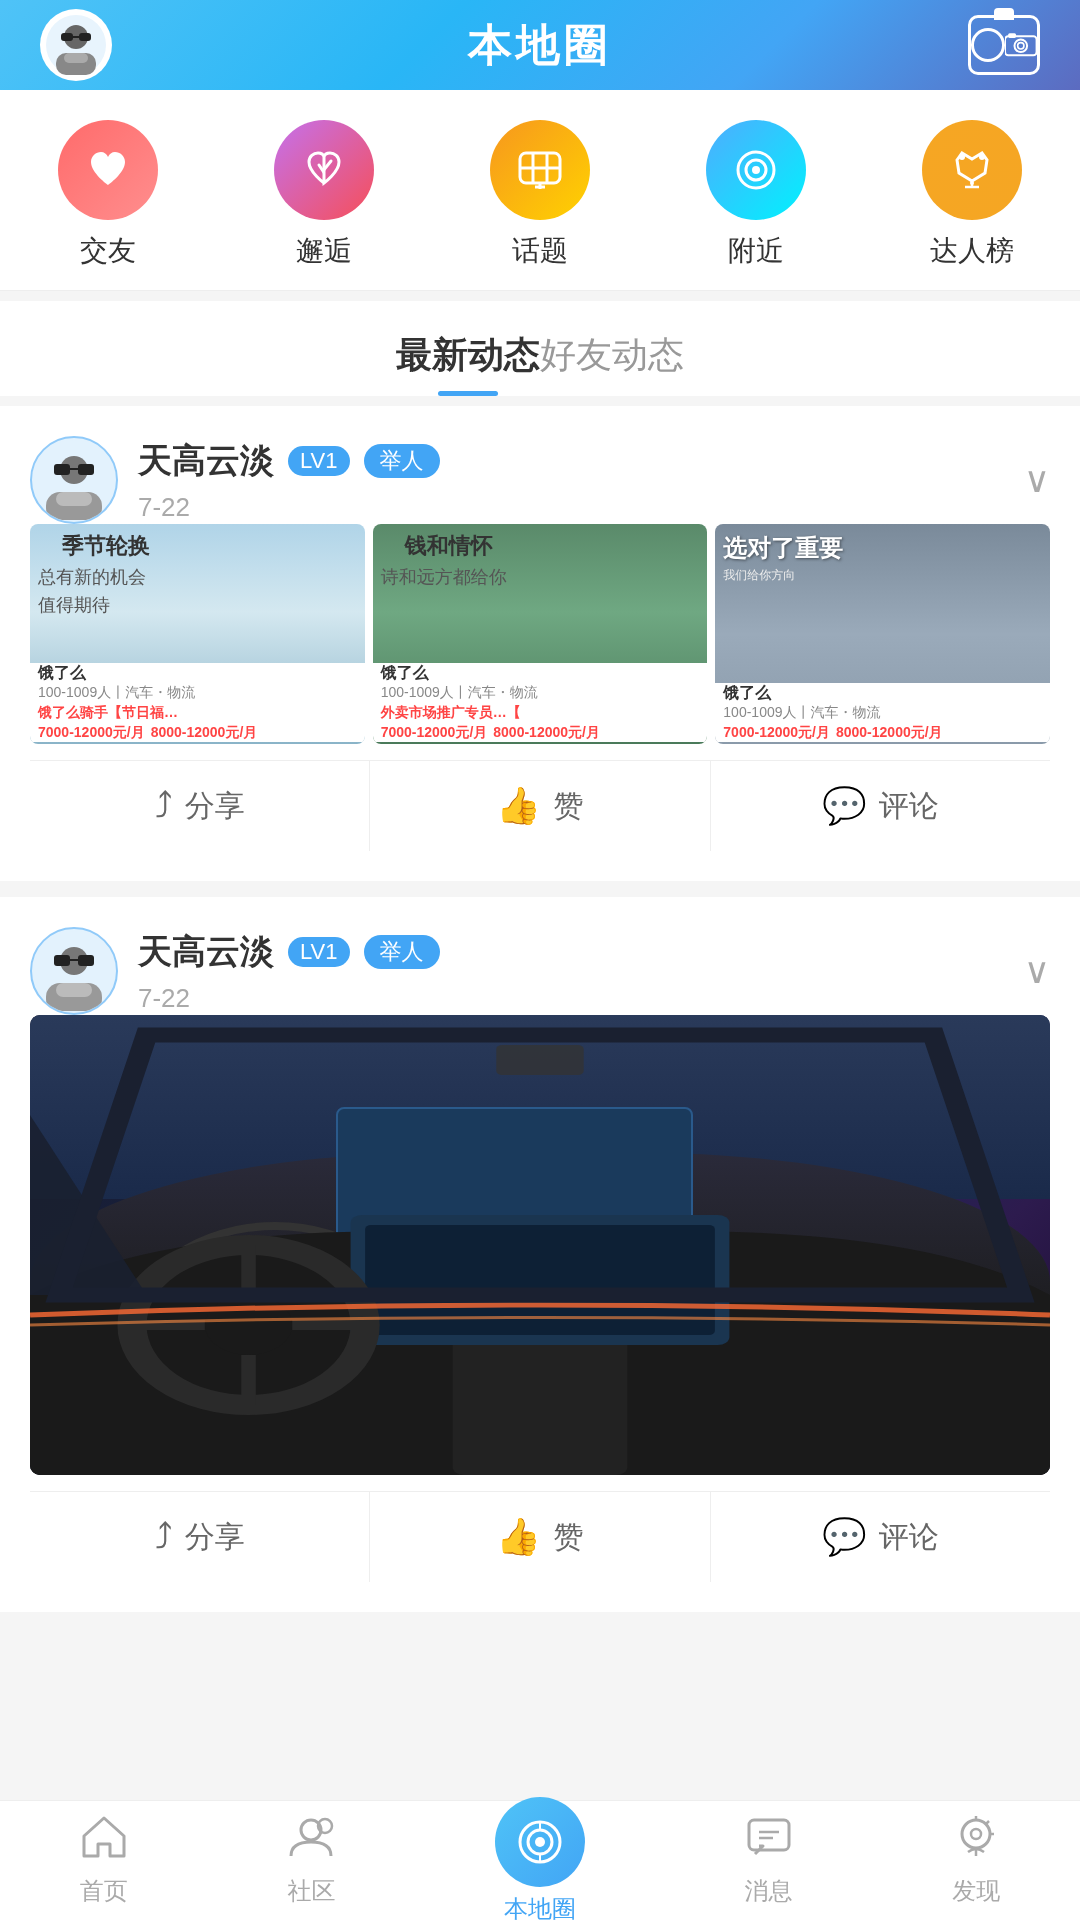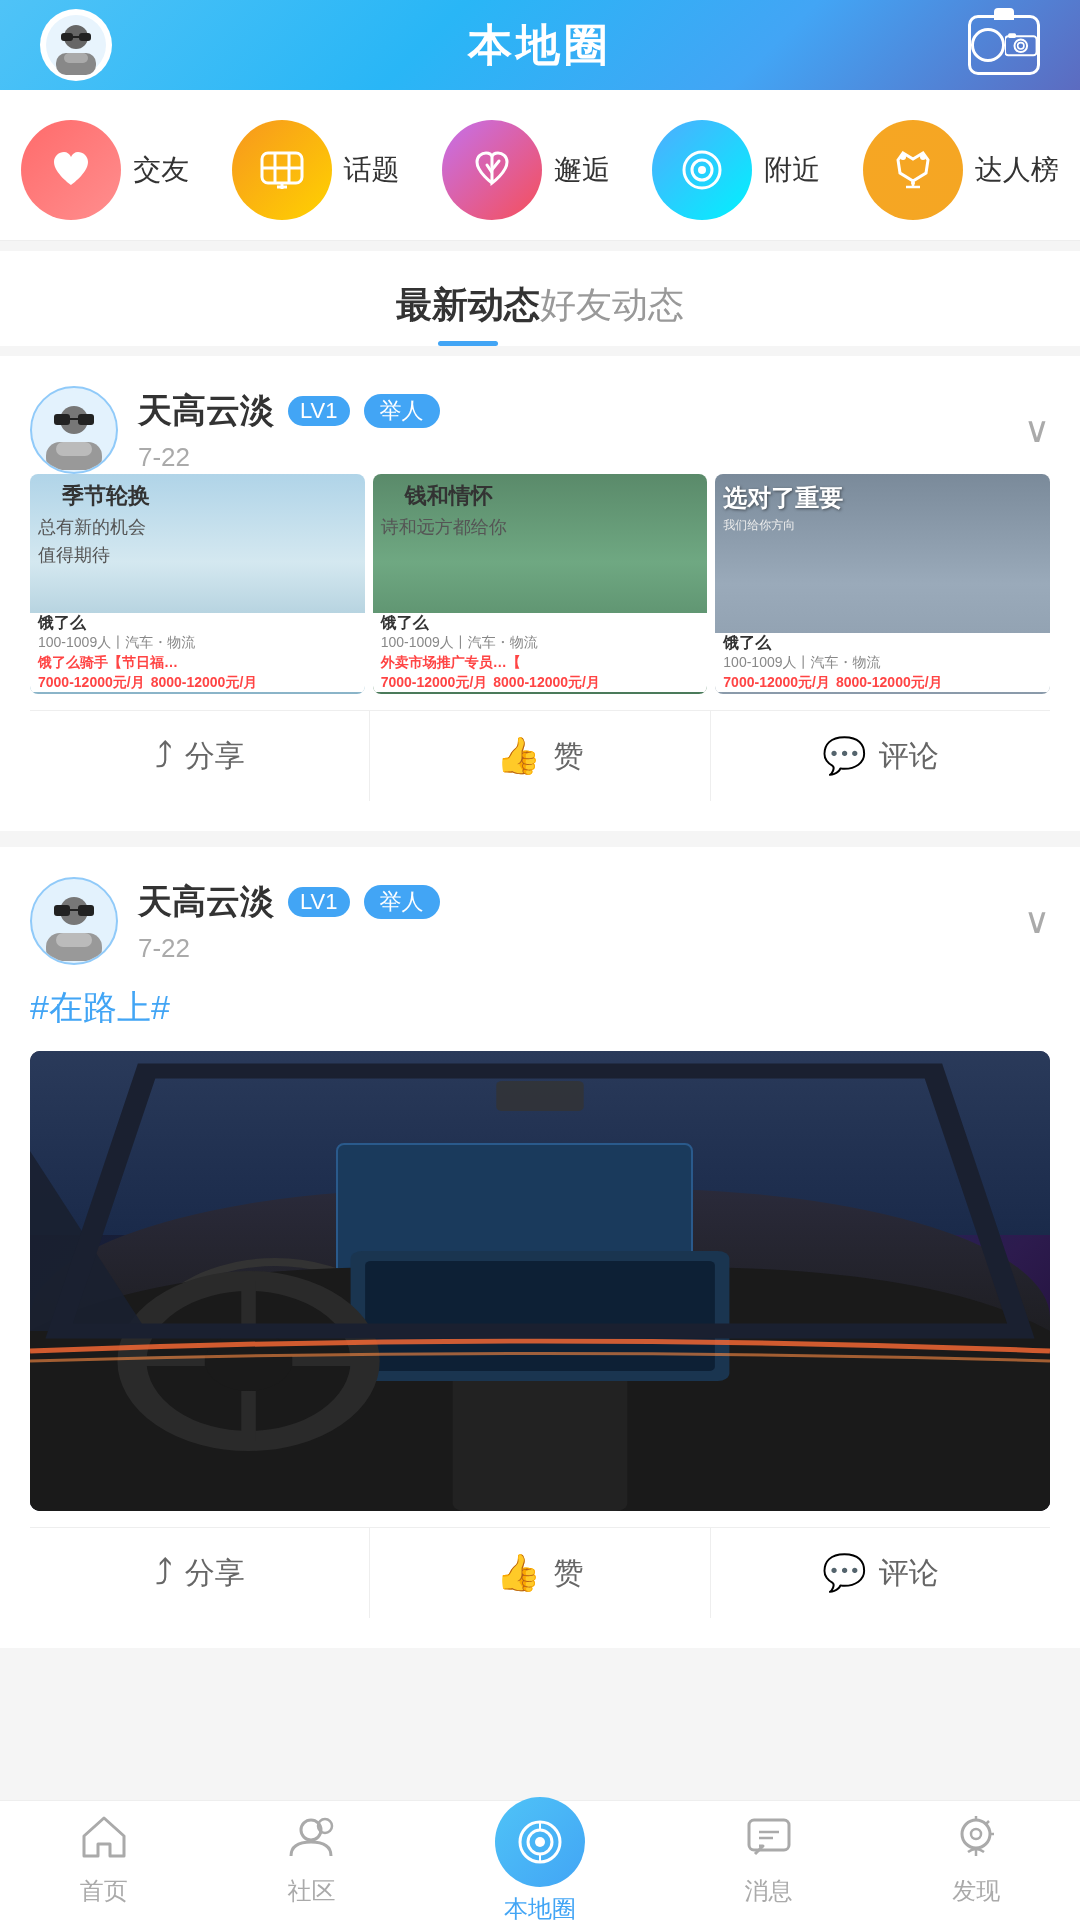--- a/index.html
+++ b/index.html
@@ -69,21 +69,21 @@
     
     .categories {
       background: white;
       padding: 30px 0 20px;
       display: flex;
       justify-content: space-around;
       border-bottom: 1px solid #eee;
     }
     .category-item {
       display: flex;
-      flex-direction: row;
+      flex-direction: column;
       align-items: center;
       gap: 12px;
       justify-content: center;
     }
     .cat-icon {
       width: 100px;
       height: 100px;
       border-radius: 50%;
       display: flex;
       align-items: center;
@@ -468,41 +468,41 @@
   <div class="category-item">
     <div class="cat-icon cat-icon-friendship">
       <svg width="50" height="50" viewBox="0 0 50 50">
         <path d="M25 40 C25 40 8 28 8 17 C8 11 13 7 18 7 C21 7 24 9 25 12 C26 9 29 7 32 7 C37 7 42 11 42 17 C42 28 25 40 25 40Z" fill="white"></path>
       </svg>
     </div>
     <span class="cat-label">交友</span>
   </div>
 
   <div class="category-item">
+    <div class="cat-icon cat-icon-encounter">
+      <svg width="50" height="50" viewBox="0 0 50 50">
+        <path d="M25 38 C25 38 10 27 10 17 C10 11.5 14.5 8 19 8 C22 8 24.5 9.5 25 12 M25 12 C25.5 9.5 28 8 31 8 C35.5 8 40 11.5 40 17 C40 27 25 38 25 38Z" fill="none" stroke="white" stroke-width="3"></path>
+        <polyline points="20,20 24,26 32,16" fill="none" stroke="white" stroke-width="3" stroke-linecap="round"></polyline>
+      </svg>
+    </div>
+    <span class="cat-label">邂逅</span>
+  </div>
+
+  <div class="category-item">
     <div class="cat-icon cat-icon-topic">
       <svg width="50" height="50" viewBox="0 0 50 50">
         <rect x="5" y="8" width="40" height="30" rx="6" fill="none" stroke="white" stroke-width="3"></rect>
         <line x1="18" y1="8" x2="18" y2="38" stroke="white" stroke-width="3"></line>
         <line x1="32" y1="8" x2="32" y2="38" stroke="white" stroke-width="3"></line>
         <line x1="5" y1="23" x2="45" y2="23" stroke="white" stroke-width="3"></line>
         <line x1="20" y1="42" x2="30" y2="42" stroke="white" stroke-width="3"></line>
         <line x1="25" y1="38" x2="25" y2="44" stroke="white" stroke-width="3"></line>
       </svg>
     </div>
     <span class="cat-label">话题</span>
-  </div>
-
-  <div class="category-item">
-    <div class="cat-icon cat-icon-encounter">
-      <svg width="50" height="50" viewBox="0 0 50 50">
-        <path d="M25 38 C25 38 10 27 10 17 C10 11.5 14.5 8 19 8 C22 8 24.5 9.5 25 12 M25 12 C25.5 9.5 28 8 31 8 C35.5 8 40 11.5 40 17 C40 27 25 38 25 38Z" fill="none" stroke="white" stroke-width="3"></path>
-        <polyline points="20,20 24,26 32,16" fill="none" stroke="white" stroke-width="3" stroke-linecap="round"></polyline>
-      </svg>
-    </div>
-    <span class="cat-label">邂逅</span>
   </div>
 
   <div class="category-item">
     <div class="cat-icon cat-icon-nearby">
       <svg width="50" height="50" viewBox="0 0 50 50">
         <circle cx="25" cy="25" r="18" fill="none" stroke="white" stroke-width="3"></circle>
         <circle cx="25" cy="25" r="10" fill="none" stroke="white" stroke-width="3"></circle>
         <circle cx="25" cy="25" r="4" fill="white"></circle>
       </svg>
     </div>
@@ -645,21 +645,20 @@
             <span class="user-name">天高云淡</span>
             <span class="badge-lv">LV1</span>
             <span class="badge-report">举人</span>
           </div>
           <span class="post-date">7-22</span>
         </div>
       </div>
       <span class="chevron-down">∨</span>
     </div>
 
-    <div class="post-hashtag">#在路上#</div>
 
     <div class="single-image">
       <div class="car-interior">
         <div class="windshield-tint"></div>
         <div class="car-dashboard"></div>
         <div class="car-screen"></div>
         <div class="car-steering"></div>
         <div class="car-accent"></div>
         <div class="car-accent2"></div>
 

